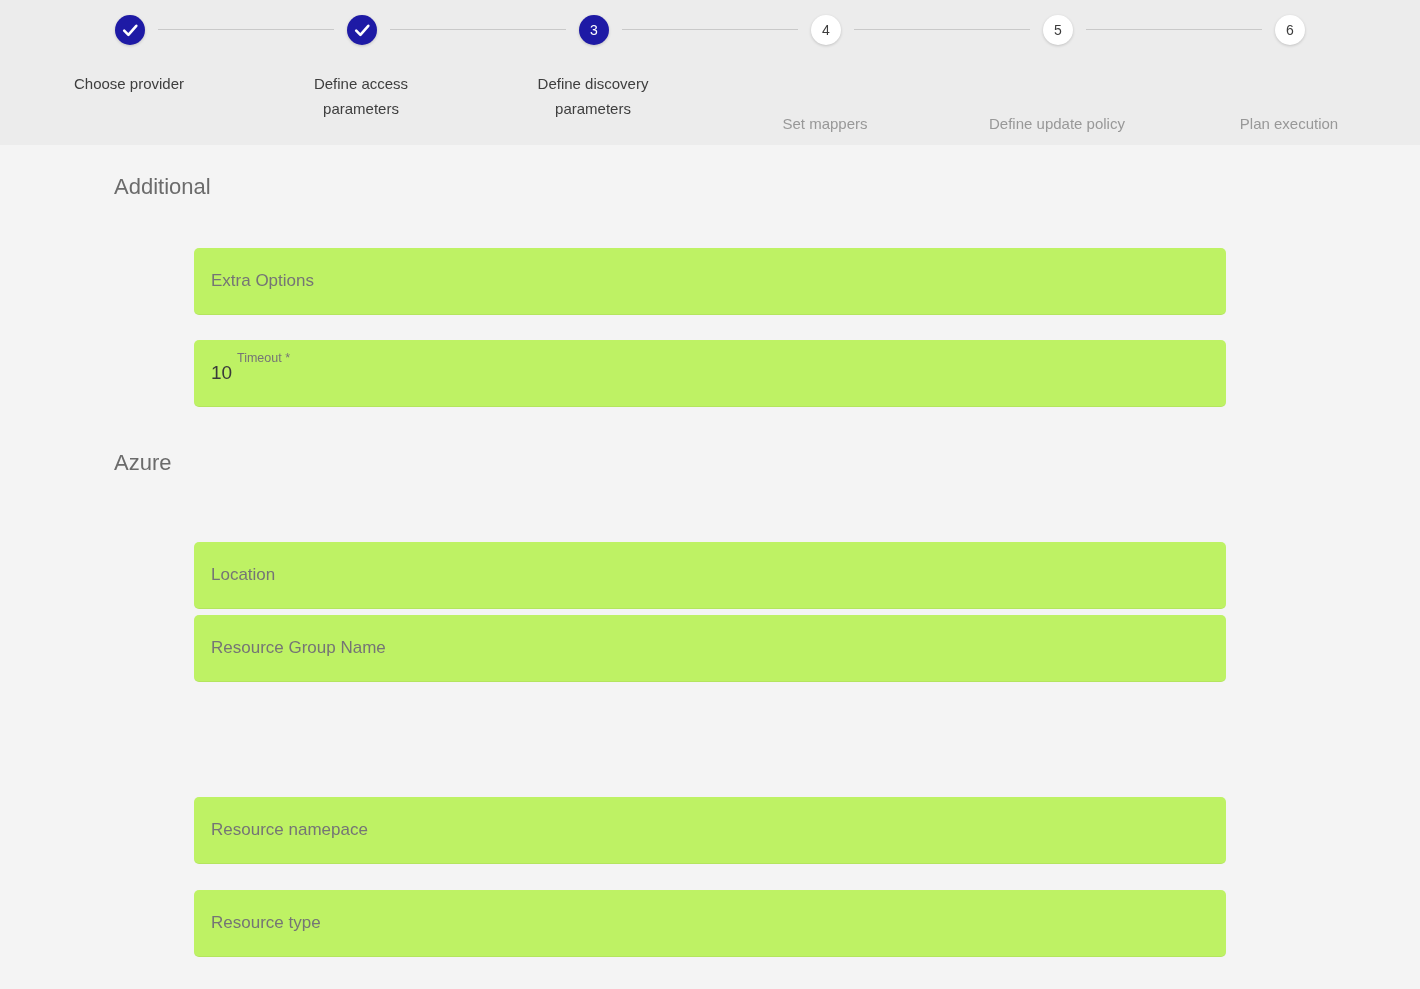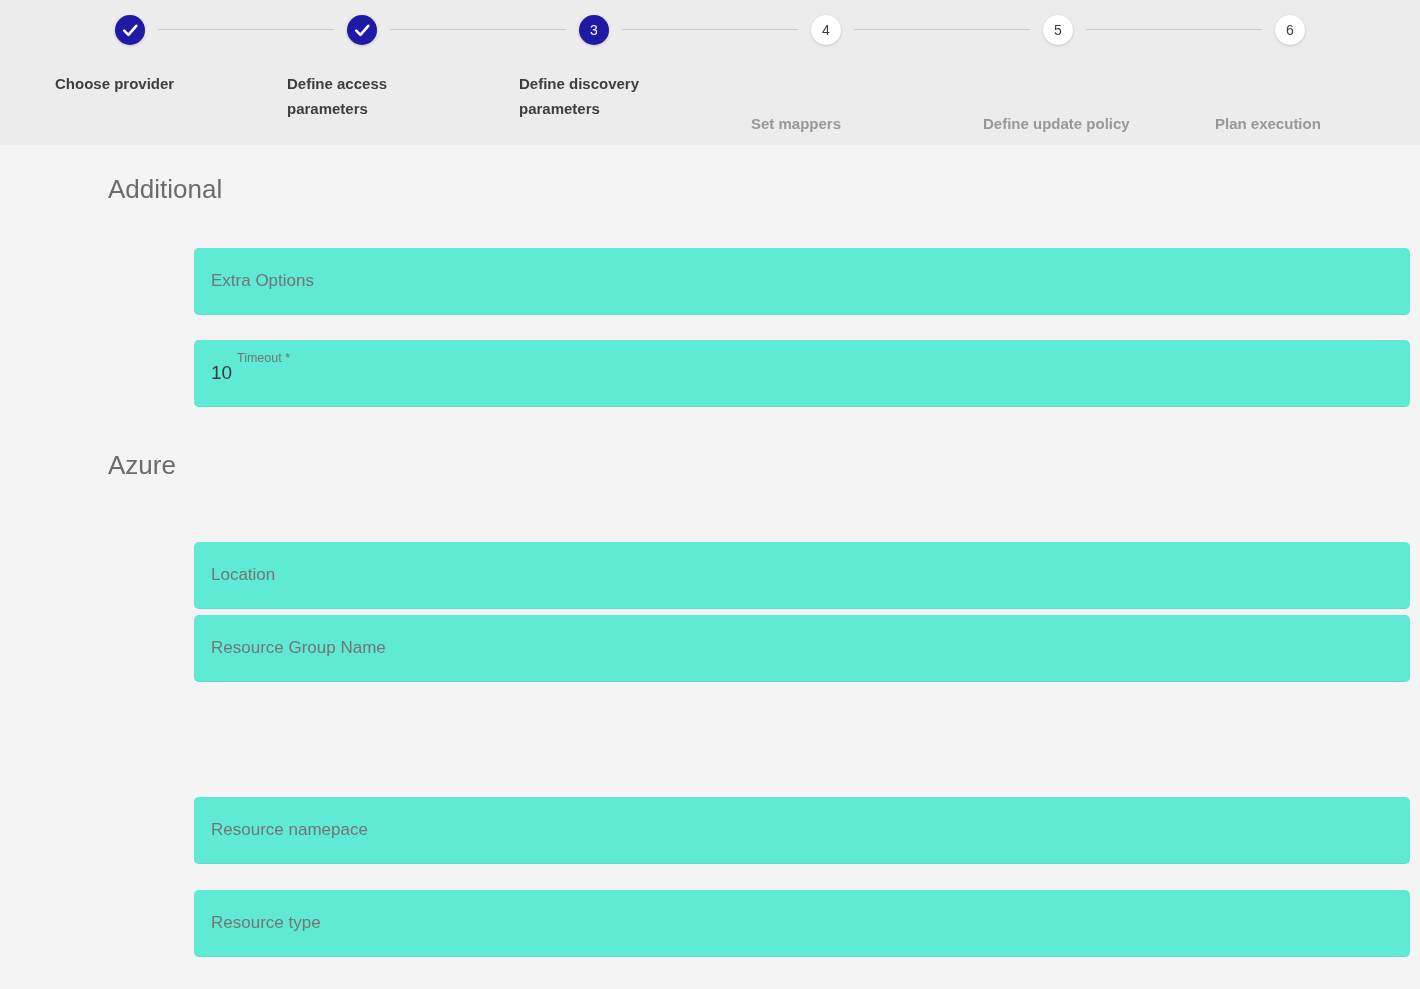--- a/index.html
+++ b/index.html
@@ -44,52 +44,52 @@
     background: #1e1aa5;
     color: #ffffff;
   }
   .step-circle.pending {
     background: #ffffff;
     color: #3c3c3c;
   }
   .step-label {
     position: absolute;
     top: 71px;
-    left: 41px;
+    left: 30px;
     width: 170px;
+    text-align: center;
     font-size: 15px;
     line-height: 25px;
     color: #3e3e3e;
-    font-weight: bold;
   }
   .step.pending .step-label { color: #989898; margin-top: 40px; }
   .connector {
     position: absolute;
     top: 29px;
     height: 1px;
     width: 176px;
     background: #c9c9c9;
   }
   .check-icon svg { display: block; }
 
   
   .section-heading {
     position: absolute;
-    left: 108px;
-    font-size: 26px;
+    left: 114px;
+    font-size: 22px;
     color: #6b6b6b;
     white-space: nowrap;
     text-align: right;
   }
   .field {
     position: absolute;
     left: 194px;
-    width: 1216px;
+    width: 1032px;
     height: 67px;
-    background: #5eead4;
+    background: #bef264;
     border-radius: 5px;
     border-bottom: 1px solid rgba(0,0,0,0.05);
   }
   .field input {
     width: 100%;
     height: 100%;
     background: transparent;
     border: none;
     outline: none;
     padding-left: 17px;

